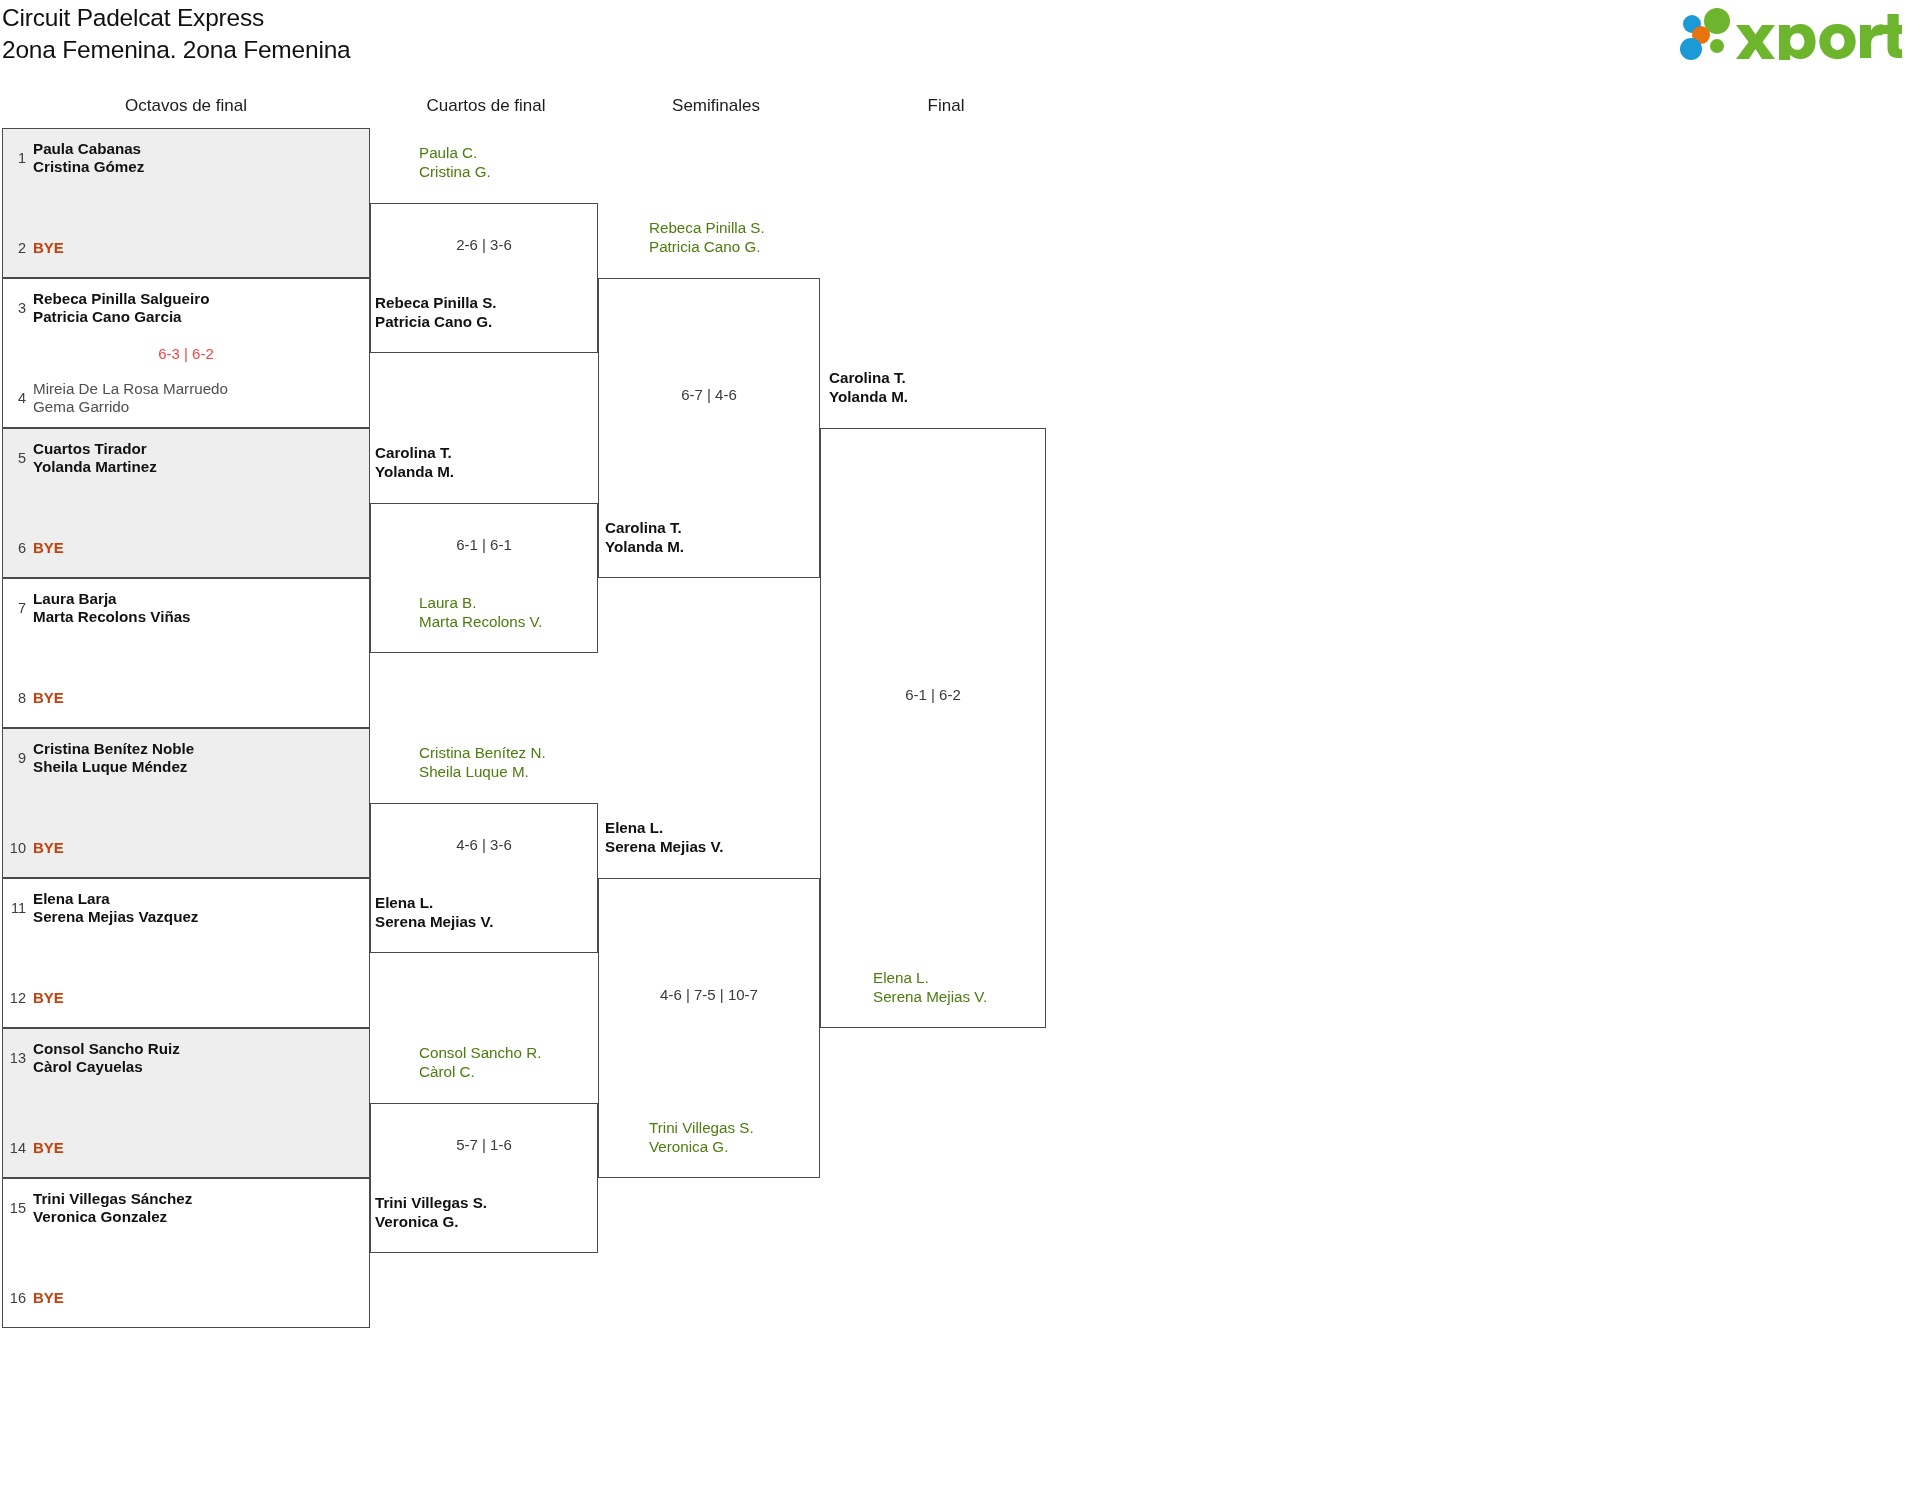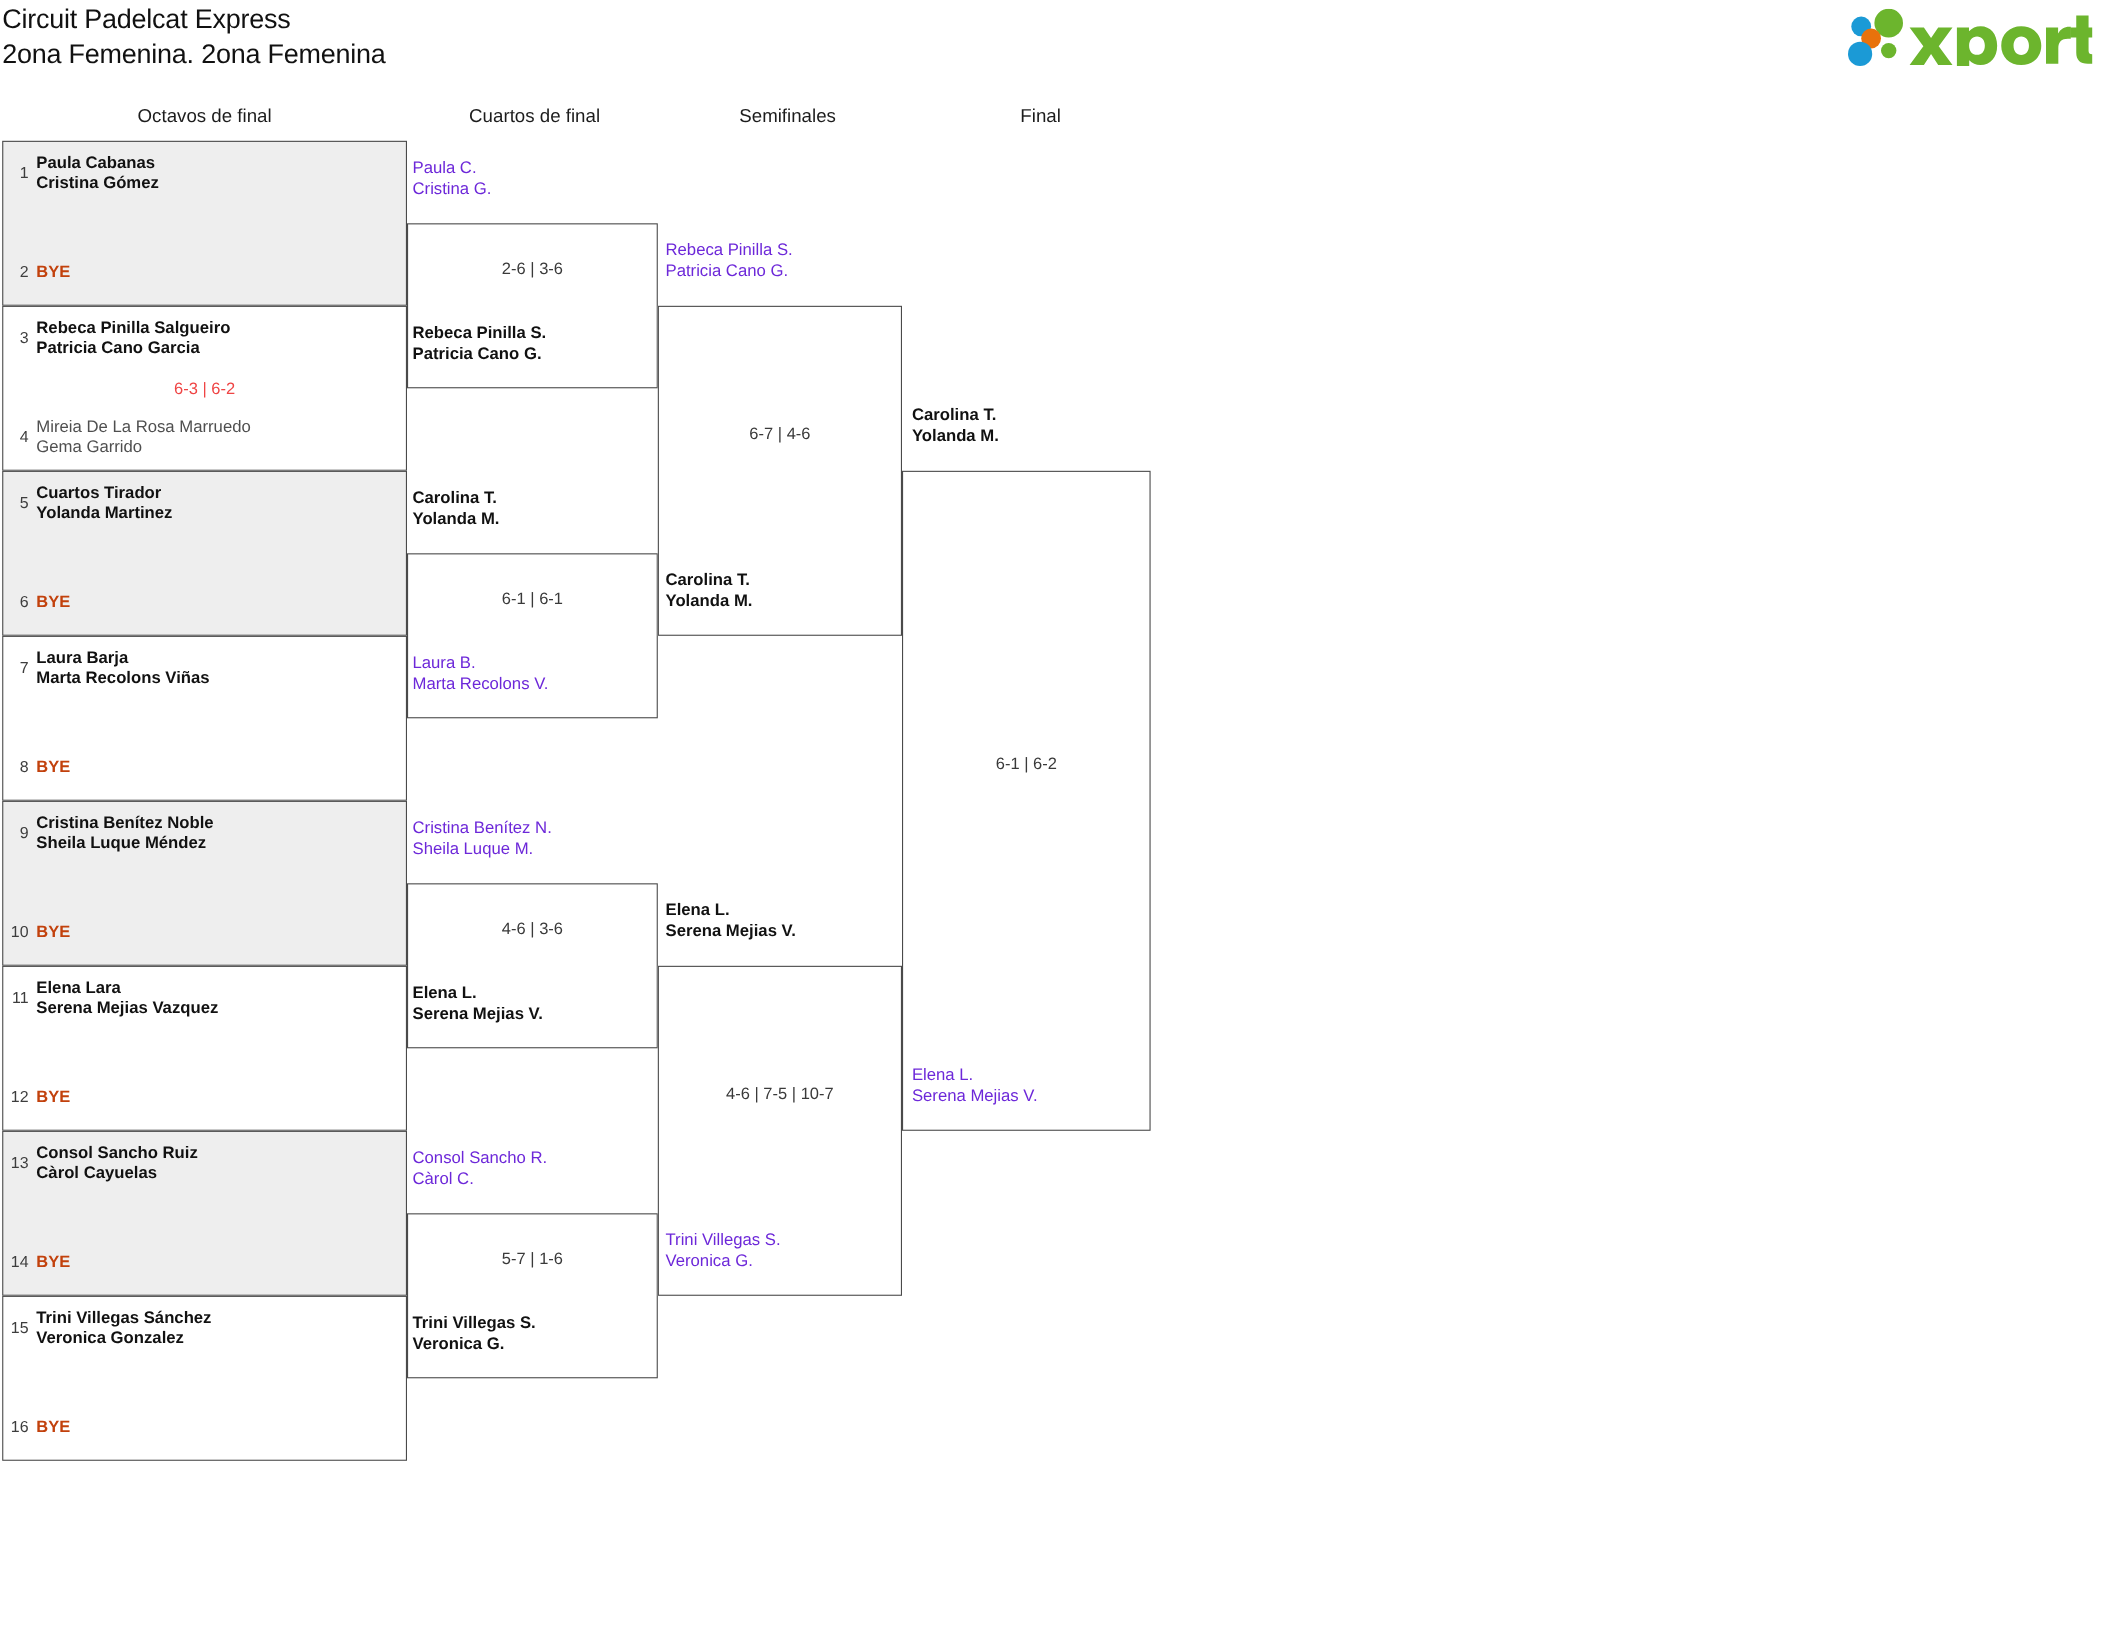--- a/index.html
+++ b/index.html
@@ -112,21 +112,21 @@
     border: 1px solid #4a4a4a;
     background: #ffffff;
   }
   .adv-label {
     position: absolute;
     font-size: 15.2px;
     line-height: 18.5px;
     white-space: nowrap;
   }
   .adv-label.win  { font-weight: bold; color: #111111; }
-  .adv-label.lose { font-weight: normal; color: #6d28d9; }
+  .adv-label.lose { font-weight: normal; color: #4d7c0f; margin-left: 44px; }
   .adv-score {
     position: absolute;
     text-align: center;
     font-size: 15px;
     color: #3a3a3a;
     white-space: nowrap;
   }
   .nm { display:block; }
 </style>
 </head>

